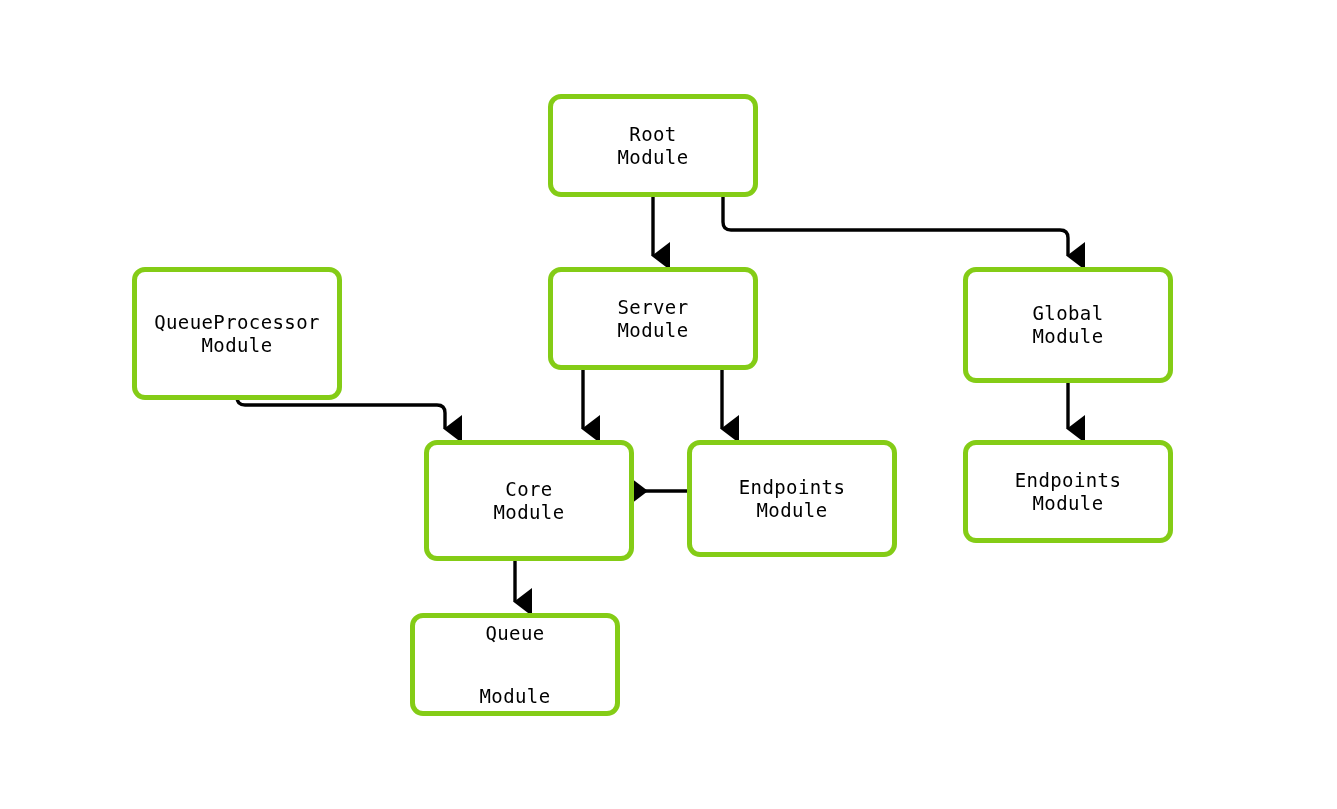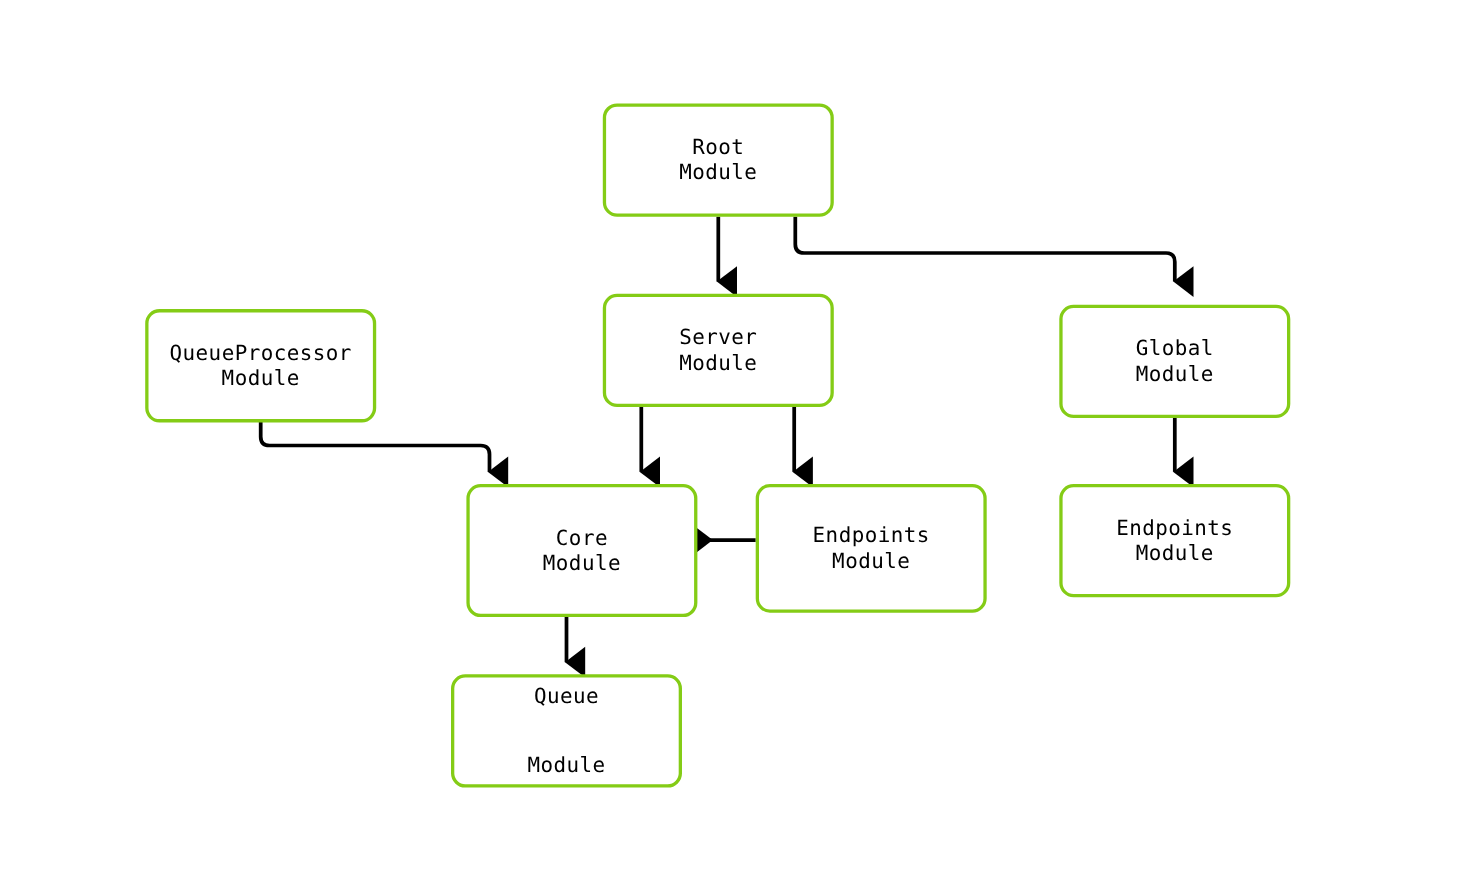--- a/index.html
+++ b/index.html
@@ -23,21 +23,21 @@
     left: 0;
     top: 0;
     width: 1337px;
     height: 809px;
     pointer-events: none;
   }
   .node {
     position: absolute;
     box-sizing: border-box;
     background: #ffffff;
-    border: 3px solid #84cc16;
+    border: 5px solid #84cc16;
     border-radius: 13px;
     display: flex;
     flex-direction: column;
     align-items: center;
     justify-content: center;
     z-index: 2;
   }
   .node-line {
     font-family: "DejaVu Sans Mono", "Liberation Mono", monospace;
     font-size: 19px;
@@ -80,31 +80,31 @@
 
       <path d="M 515 543 L 515 602" marker-end="url(#arrow-down)"></path>
     </g>
   </svg>
 
   <div class="node" style="left:548px; top:94px; width:210px; height:103px;">
     <span class="node-line">Root</span>
     <span class="node-line">Module</span>
   </div>
 
-  <div class="node" style="left:132px; top:281px; width:210px; height:103px;">
+  <div class="node" style="left:132px; top:267px; width:210px; height:133px;">
     <span class="node-line">QueueProcessor</span>
     <span class="node-line">Module</span>
   </div>
 
   <div class="node" style="left:548px; top:267px; width:210px; height:103px;">
     <span class="node-line">Server</span>
     <span class="node-line">Module</span>
   </div>
 
-  <div class="node" style="left:963px; top:277px; width:210px; height:103px;">
+  <div class="node" style="left:963px; top:267px; width:210px; height:116px;">
     <span class="node-line">Global</span>
     <span class="node-line">Module</span>
   </div>
 
   <div class="node" style="left:424px; top:440px; width:210px; height:121px;">
     <span class="node-line">Core</span>
     <span class="node-line">Module</span>
   </div>
 
   <div class="node" style="left:687px; top:440px; width:210px; height:117px;justify-content:center;">

